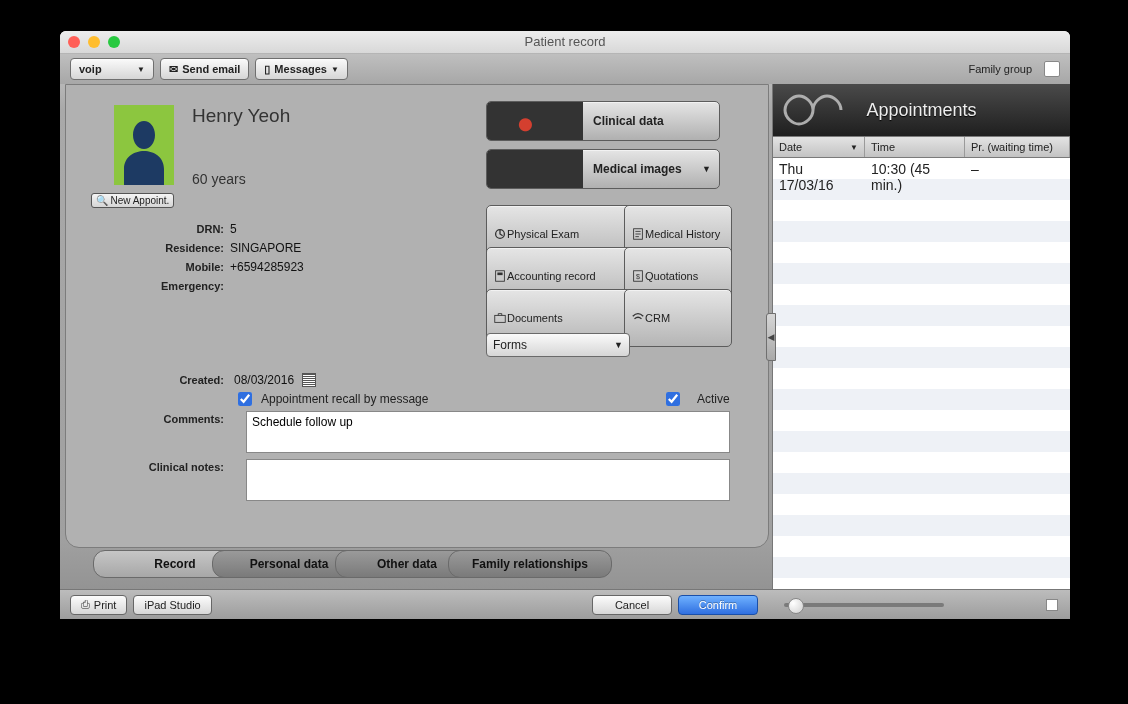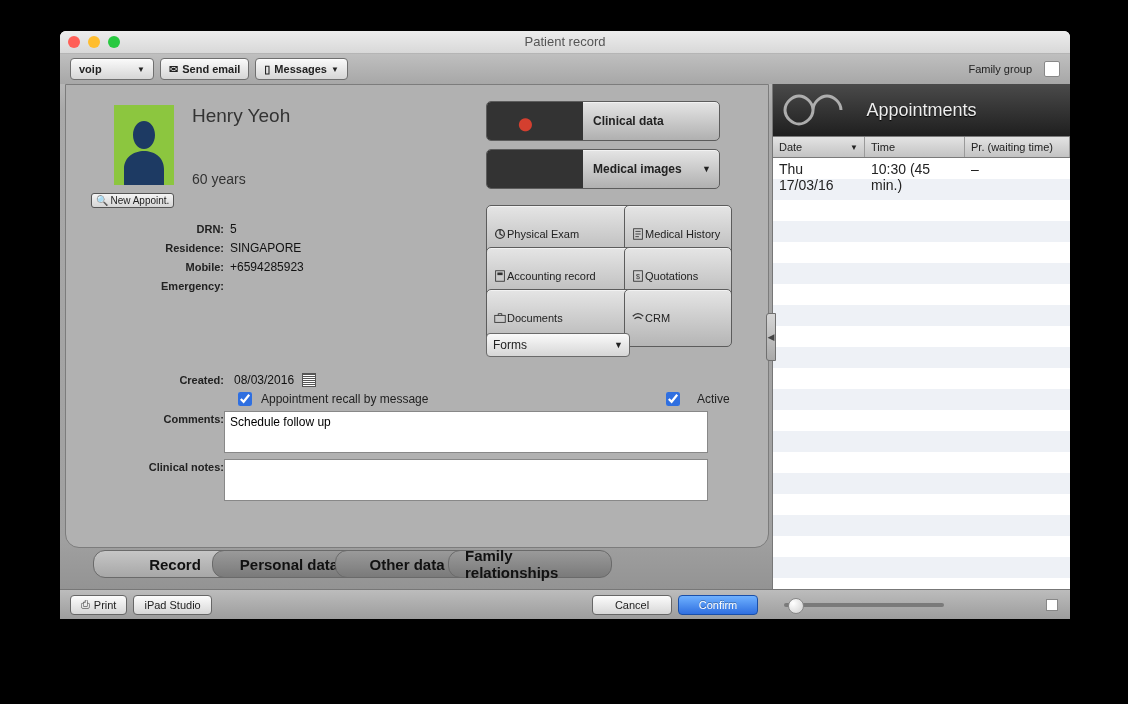--- a/index.html
+++ b/index.html
@@ -28,35 +28,35 @@
   .frow{display:flex;height:19px;align-items:center;}
   .flab{width:158px;text-align:right;font-weight:bold;font-size:11px;color:#222;padding-right:6px;}
   .fval{font-size:12px;color:#111;}
   .created-row{position:absolute;left:0;top:288px;display:flex;align-items:center;}
   .created-row .flab{width:158px;text-align:right;font-size:11px;color:#222;padding-right:10px;}
   .cal-icon{width:12px;height:12px;border:1px solid #555;margin-left:8px;background:repeating-linear-gradient(#555,#555 1px,#fff 1px,#fff 2px);}
   .chk-row{position:absolute;left:168px;top:304px;display:flex;align-items:center;gap:6px;font-size:12px;}
   .chk-row2{position:absolute;left:596px;top:304px;display:flex;align-items:center;gap:14px;font-size:12px;}
   input[type=checkbox]{width:14px;height:14px;accent-color:#2f6fe0;}
   .ta-row{position:absolute;left:0;display:flex;}
-  .ta-row .flab{width:158px;text-align:right;font-size:11px;padding-top:2px;padding-right:0;}
+  .ta-row .flab{width:158px;text-align:right;font-size:11px;padding-top:2px;padding-right:22px;}
   .ta{width:484px;height:42px;border:1px solid #888;background:#fff;font-size:12px;padding:3px 5px;resize:none;font-family:inherit;box-sizing:border-box;}
   .bigbtn{position:absolute;width:232px;height:38px;border:1px solid #5c5c5c;border-radius:5px;display:flex;align-items:center;background:linear-gradient(#e5e5e5,#b0b0b0);box-shadow:inset 0 1px 0 rgba(255,255,255,.5);overflow:hidden;}
   .bigbtn .thumb{width:96px;height:100%;background:#333;flex-shrink:0;}
   .bigbtn .lbl{flex:1;padding-left:10px;font-size:12px;font-weight:bold;line-height:14px;}
   .bigbtn .drop{padding-right:8px;font-size:9px;}
   .teeth{background:linear-gradient(90deg,#dcd0c2 0%,#c9b7a6 30%,#e3d8cc 60%,#b9a38f 100%);position:relative;}
   .teeth::after{content:"";position:absolute;inset:0;background:radial-gradient(circle at 40% 60%,#d43f2f 0,#d43f2f 6px,transparent 7px);}
   .xray{background:radial-gradient(ellipse at 30% 50%,#6fd0ff 0,#1a5f8f 40%,#031a2a 100%);}
   .sbtn{position:absolute;width:132px;height:24px;border:1px solid #5c5c5c;border-radius:5px;background:linear-gradient(#e5e5e5,#b5b5b5);display:flex;align-items:center;padding:16px 6px;font-size:11px;box-shadow:inset 0 1px 0 rgba(255,255,255,.5);}
   .sbtn.w100{width:100px;}
   .sbtn svg,.sbtn .ic{width:14px;height:14px;flex-shrink:0;}
   .forms-sel{position:absolute;left:420px;top:248px;width:130px;height:22px;border:1px solid #6a6a6a;border-radius:4px;background:linear-gradient(#fafafa,#d6d6d6);display:flex;align-items:center;padding:0 6px;font-size:12px;justify-content:space-between;}
   .tabs{position:absolute;left:0;right:0;bottom:0;height:42px;}
-  .tab{position:absolute;bottom:12px;height:26px;border:1px solid #6a6a6a;border-radius:12px;background:linear-gradient(#9a9a9a,#7a7a7a);display:flex;align-items:center;justify-content:center;font-size:15px;font-weight:bold;padding:0 16px;color:#111;}
+  .tab{position:absolute;bottom:12px;height:26px;border:1px solid #6a6a6a;border-radius:12px;background:linear-gradient(#9a9a9a,#7a7a7a);display:flex;align-items:center;justify-content:center;font-size:12px;font-weight:bold;padding:0 16px;color:#111;}
   .tab.active{background:linear-gradient(#c6c6c6,#a7a7a7);}
   .right{width:297px;background:#fff;display:flex;flex-direction:column;position:relative;border-left:1px solid #777;}
   .splitter{position:absolute;left:-7px;top:50%;transform:translateY(-50%);width:8px;height:46px;background:linear-gradient(#d6d6d6,#a9a9a9);border:1px solid #6f6f6f;border-radius:3px 0 0 3px;display:flex;align-items:center;justify-content:center;font-size:9px;color:#444;}
   .aphdr{height:52px;background:linear-gradient(#4a4a4a,#1f1f1f);color:#fff;display:flex;align-items:center;justify-content:center;position:relative;}
   .aphdr .logo{position:absolute;left:6px;top:6px;opacity:.9;}
   .aphdr .title{font-size:18px;color:#eee;text-shadow:0 1px 1px #000;}
   .apcols{height:20px;background:linear-gradient(#e3e3e3,#c3c3c3);border-top:1px solid #7a7a7a;border-bottom:1px solid #7a7a7a;display:flex;font-size:11px;color:#222;}
   .apcol{border-right:1px solid #9a9a9a;display:flex;align-items:center;padding:0 6px;box-sizing:border-box;}
   .apcol.date{width:92px;justify-content:space-between;}
   .apcol.time{width:100px;}

